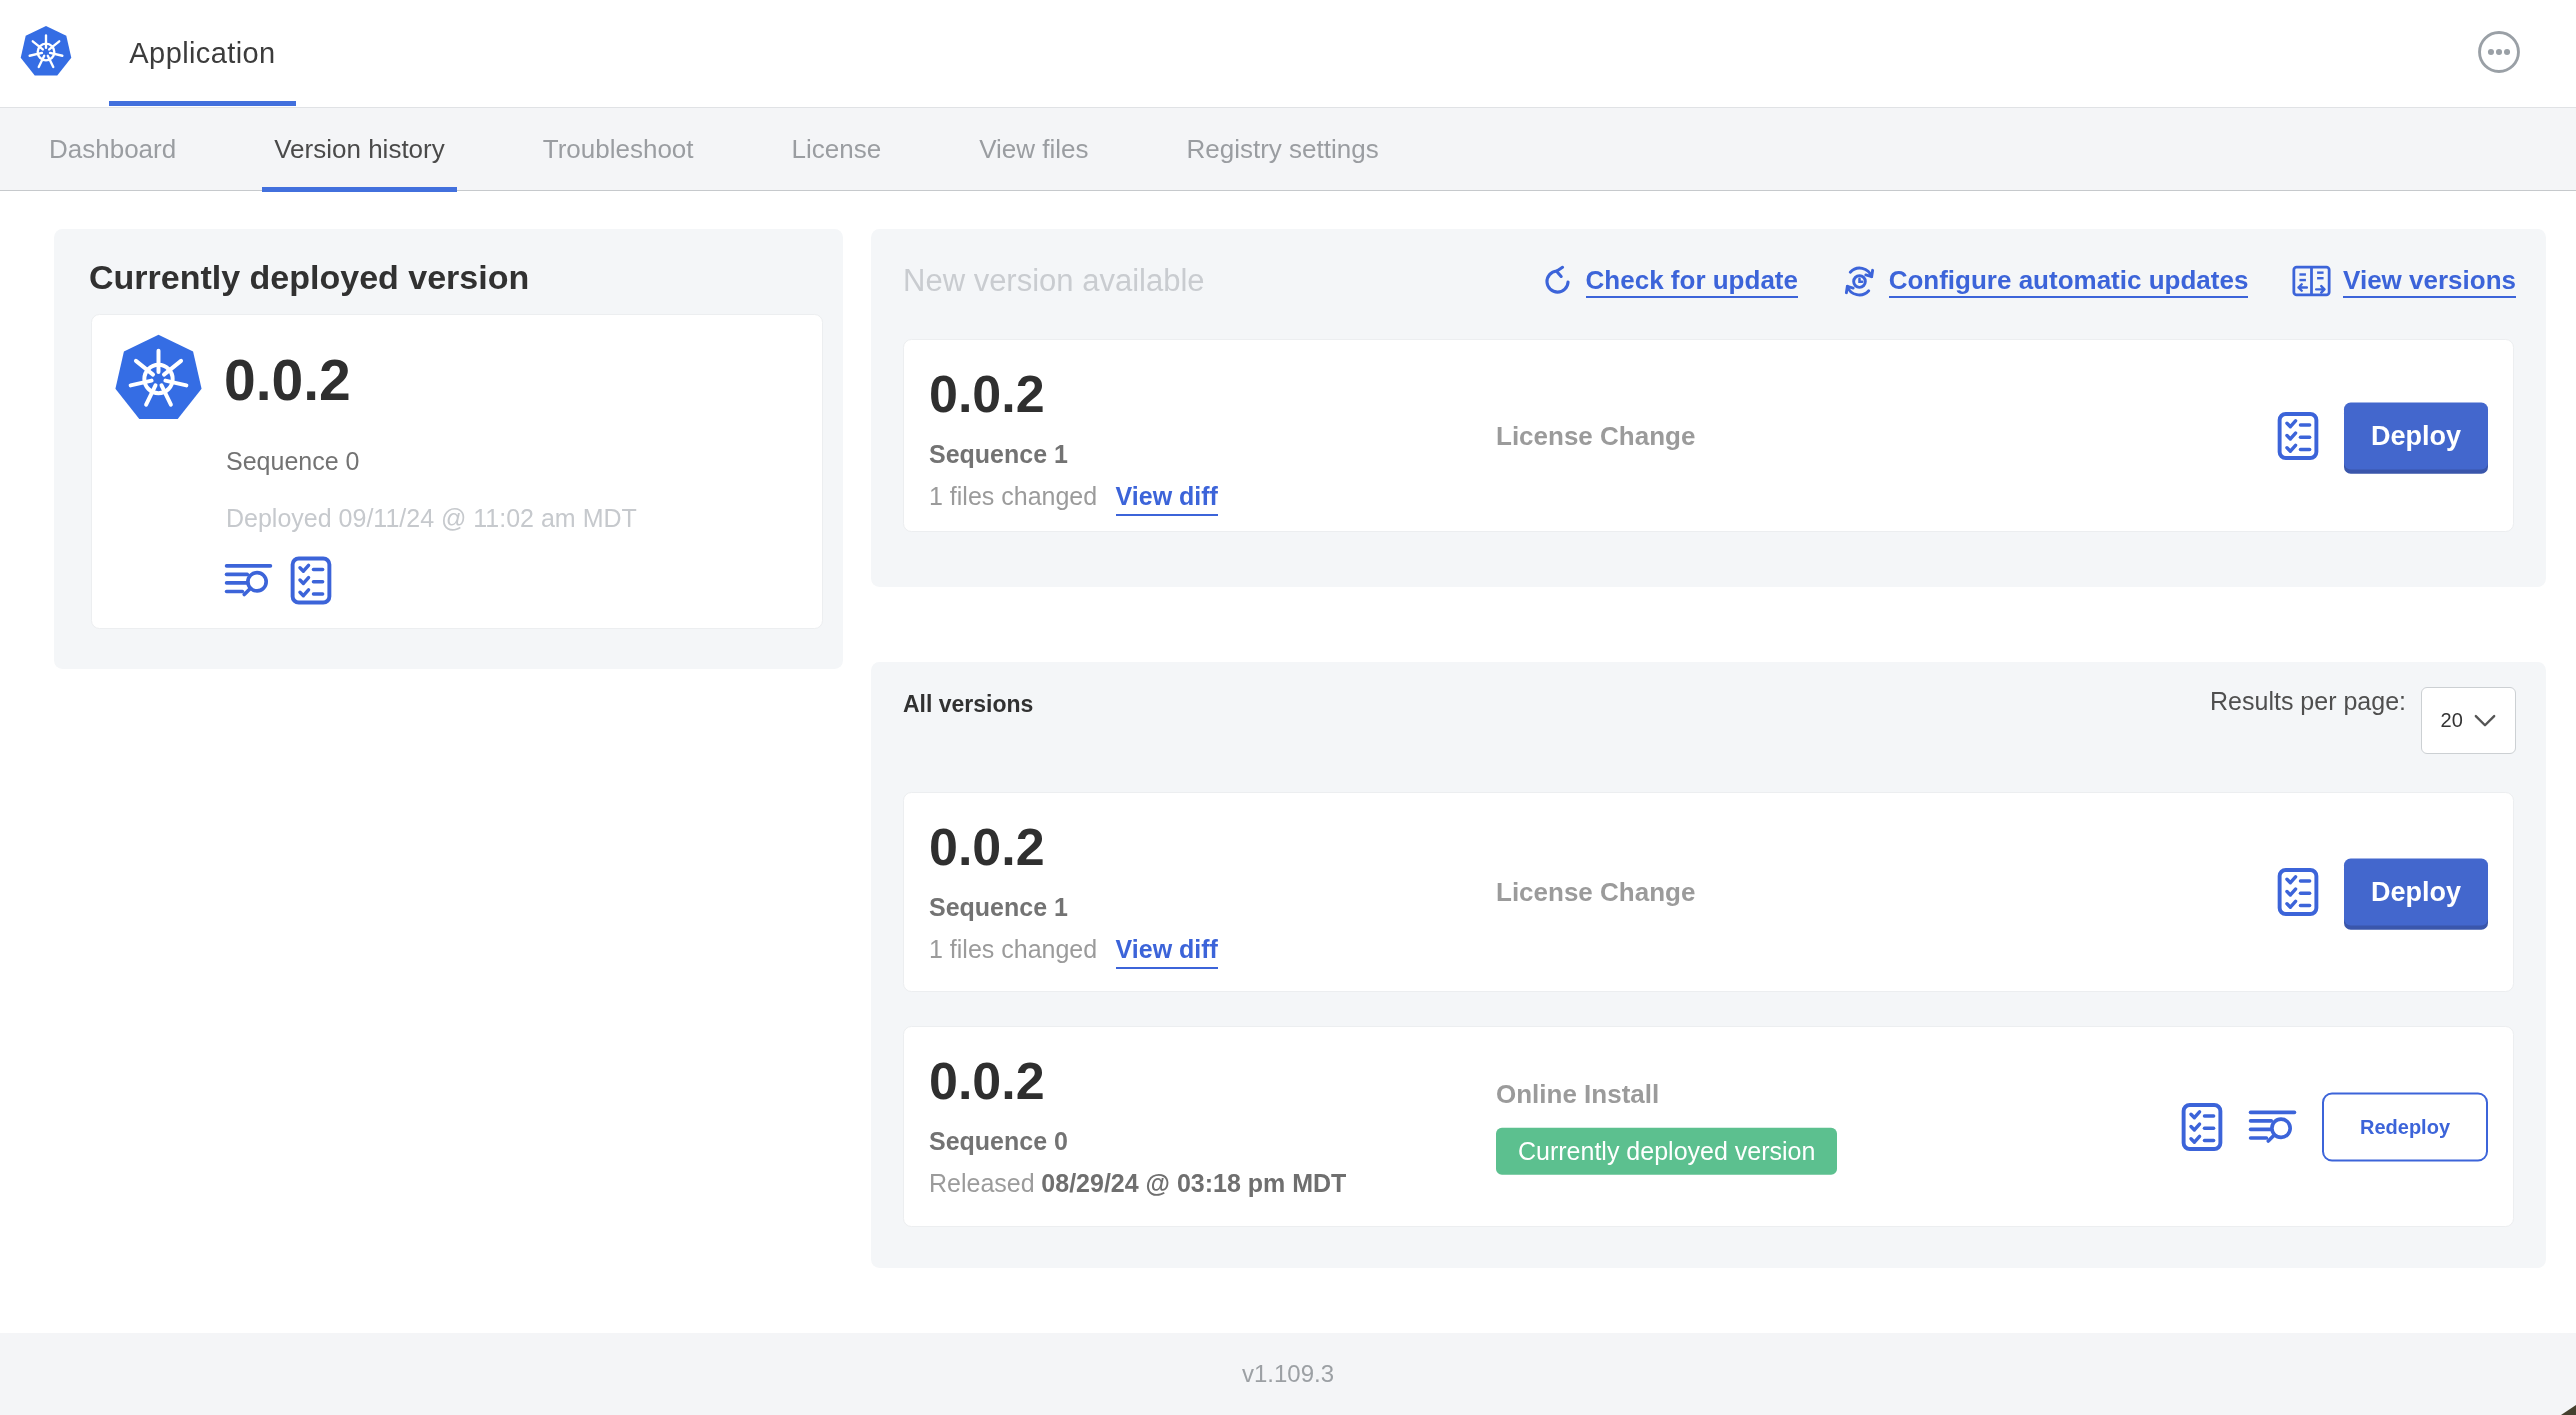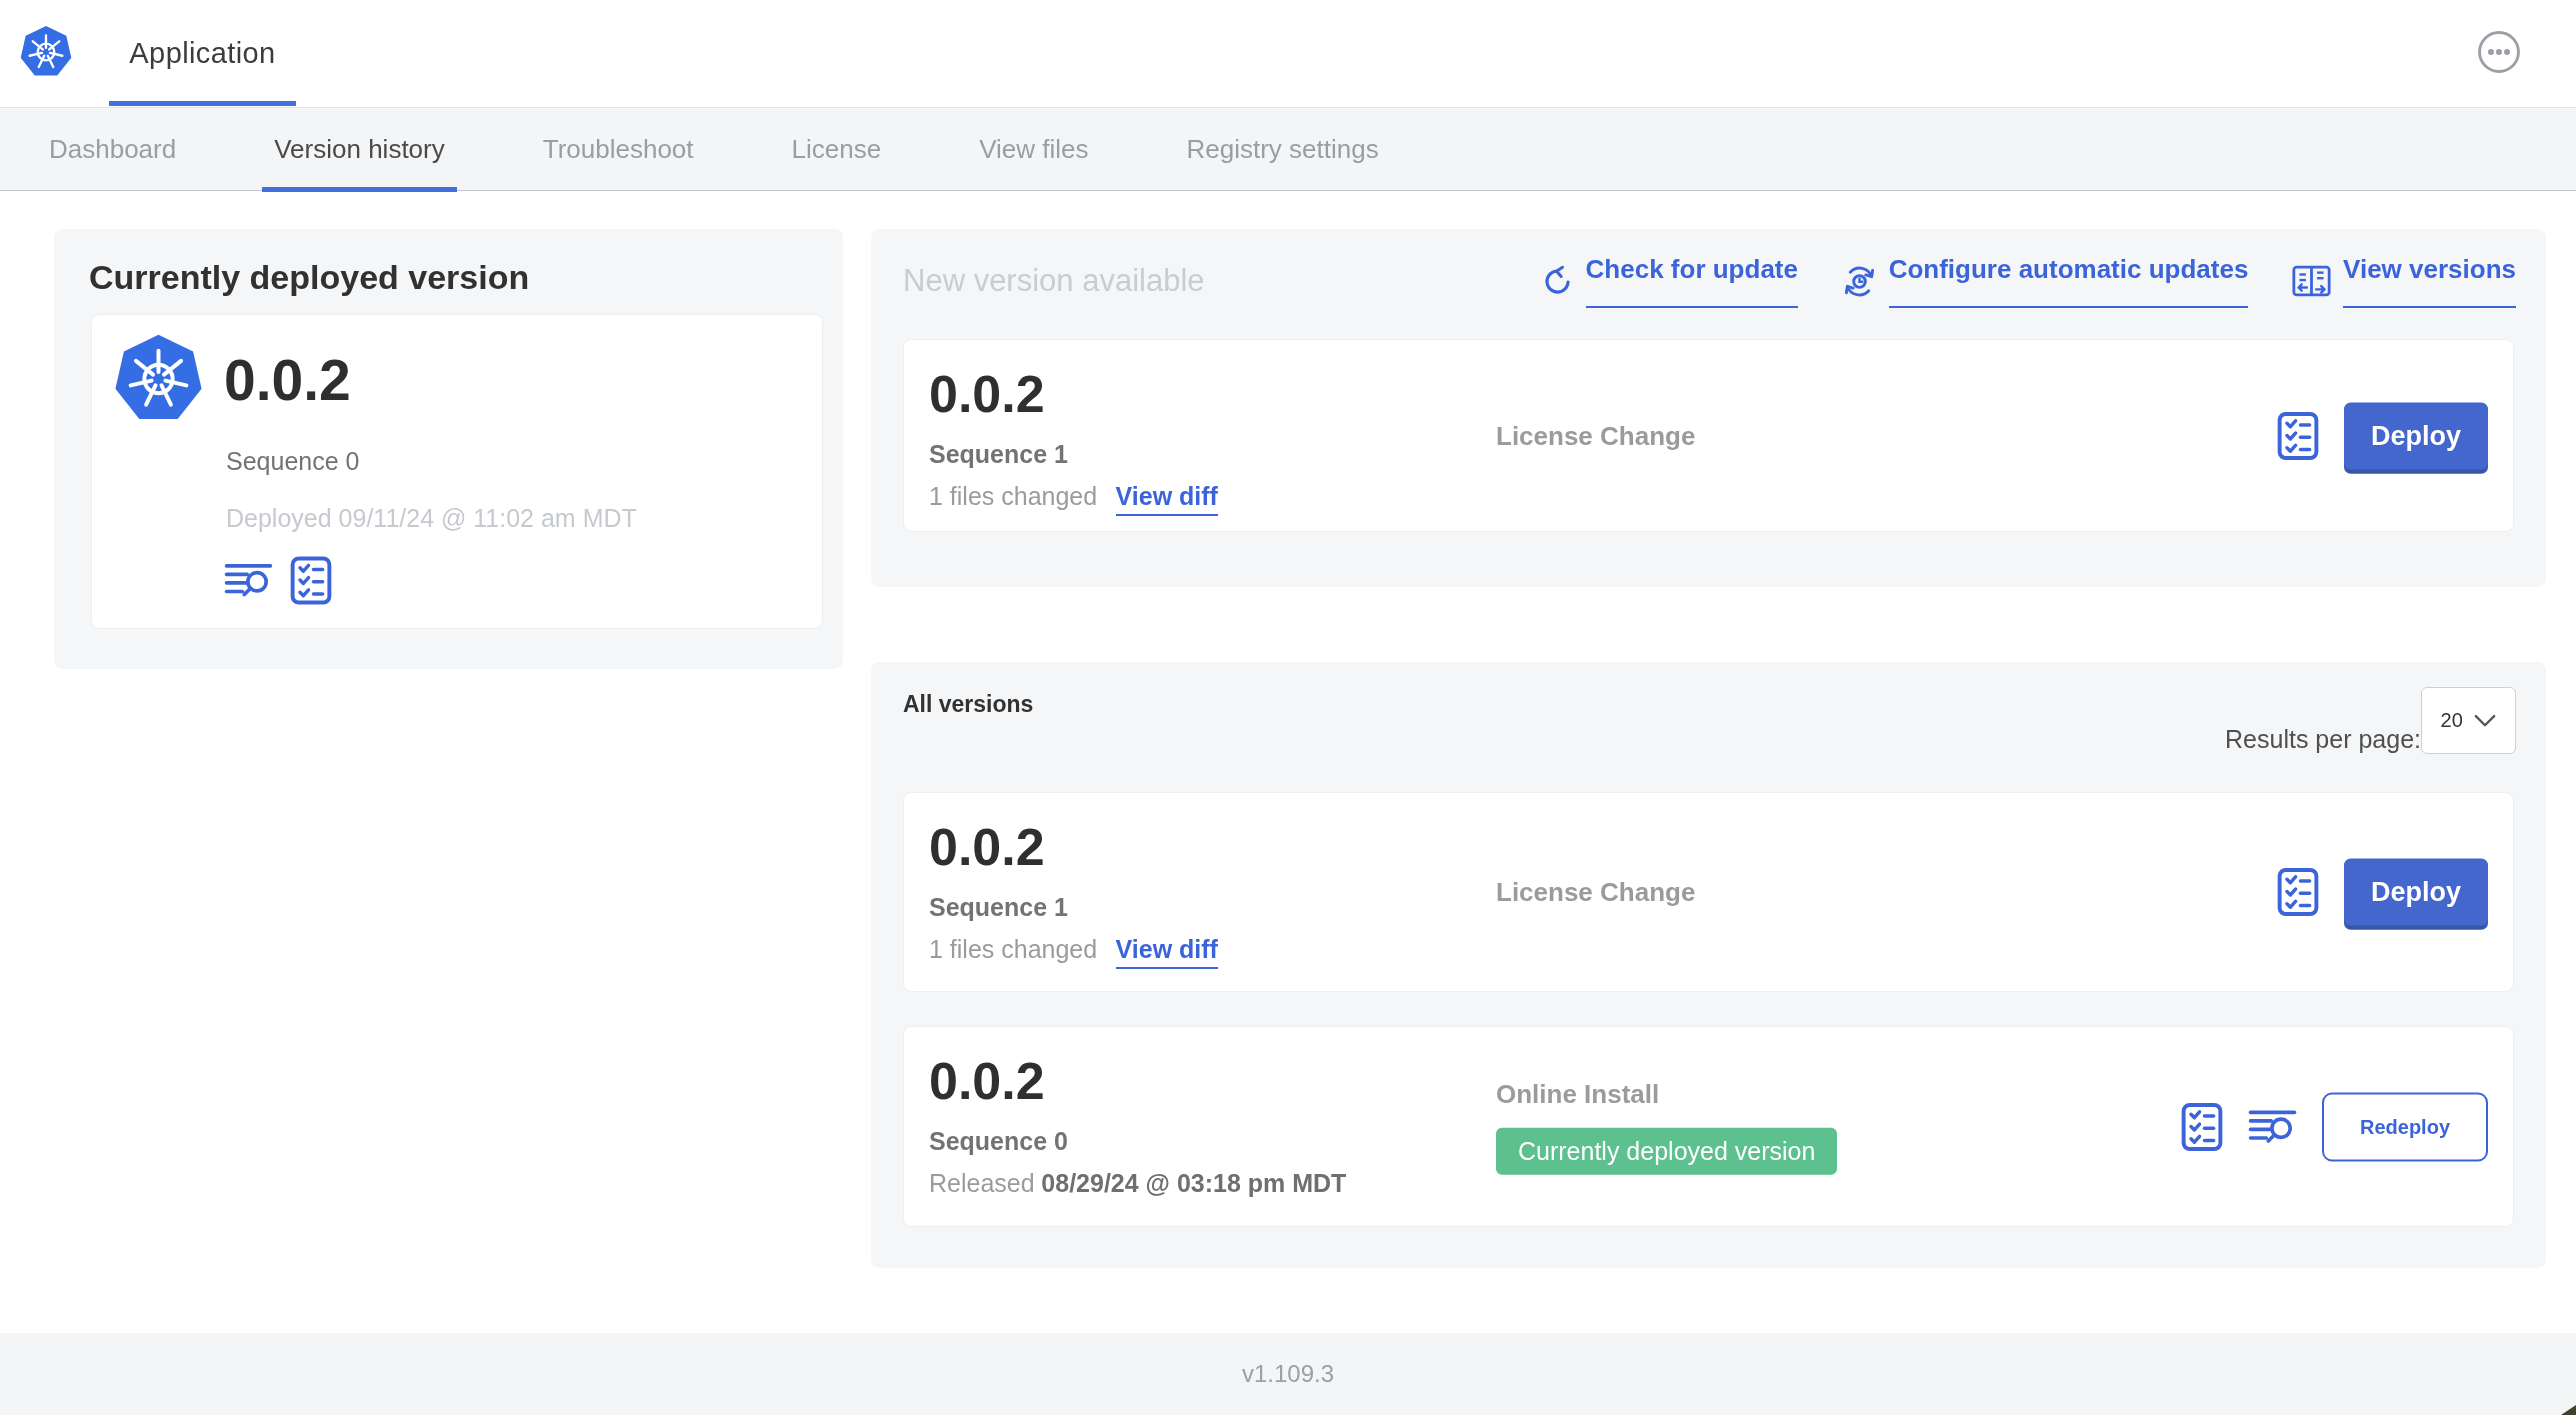--- a/index.html
+++ b/index.html
@@ -37,26 +37,26 @@
   .cur-icons { position:absolute; left:132px; top:241px; display:flex; align-items:center; gap:17px; }
 
   .icon-blue { color:#3c64d9; display:inline-flex; align-items:center; cursor:pointer; }
 
   
   .sec-newver { left:871px; top:229px; width:1675px; height:358px; }
   .section-head { position:absolute; left:32px; right:30px; top:30px; height:44px; display:flex; align-items:center; }
   .nv-title { font-size:31px; color:#c9ccd0; }
   .head-actions { margin-left:auto; display:flex; align-items:center; gap:44px; }
   .action-link { display:flex; align-items:center; gap:11.7px; color:#3c64d9; font-size:26px; font-weight:bold; cursor:pointer; }
-  .action-link .lk { border-bottom:2.5px solid #3c64d9; padding-bottom:21px; }
+  .action-link .lk { border-bottom:2.5px solid #3c64d9; padding-bottom:0; }
 
   
   .sec-allver { left:871px; top:662px; width:1675px; height:606px; }
   .av-title { position:absolute; left:32px; top:28.5px; font-size:23px; font-weight:bold; color:#313131; }
-  .rpp { position:absolute; right:30px; top:25px; display:flex; align-items:flex-end; }
+  .rpp { position:absolute; right:30px; top:25px; display:flex; align-items:flex-start; gap:15px; }
   .rpp-label { font-size:25px; color:#4f4f4f; }
   .rpp-select { width:95px; height:67px; background:#fff; border:1.7px solid #ccd0d3; border-radius:6px;
                 display:flex; align-items:center; justify-content:center; gap:11.7px; font-size:20px; color:#333; cursor:pointer; }
 
   
   .vcard { position:absolute; width:1611px; background:#fff; border:0.8px solid #eceef0; border-radius:8.4px; }
   .nv-card   { left:32px; top:110px; height:193px; }
   .av-row-1  { left:32px; top:130px; height:200px; }
   .av-row-2  { left:32px; top:364px; height:201px; }
 

